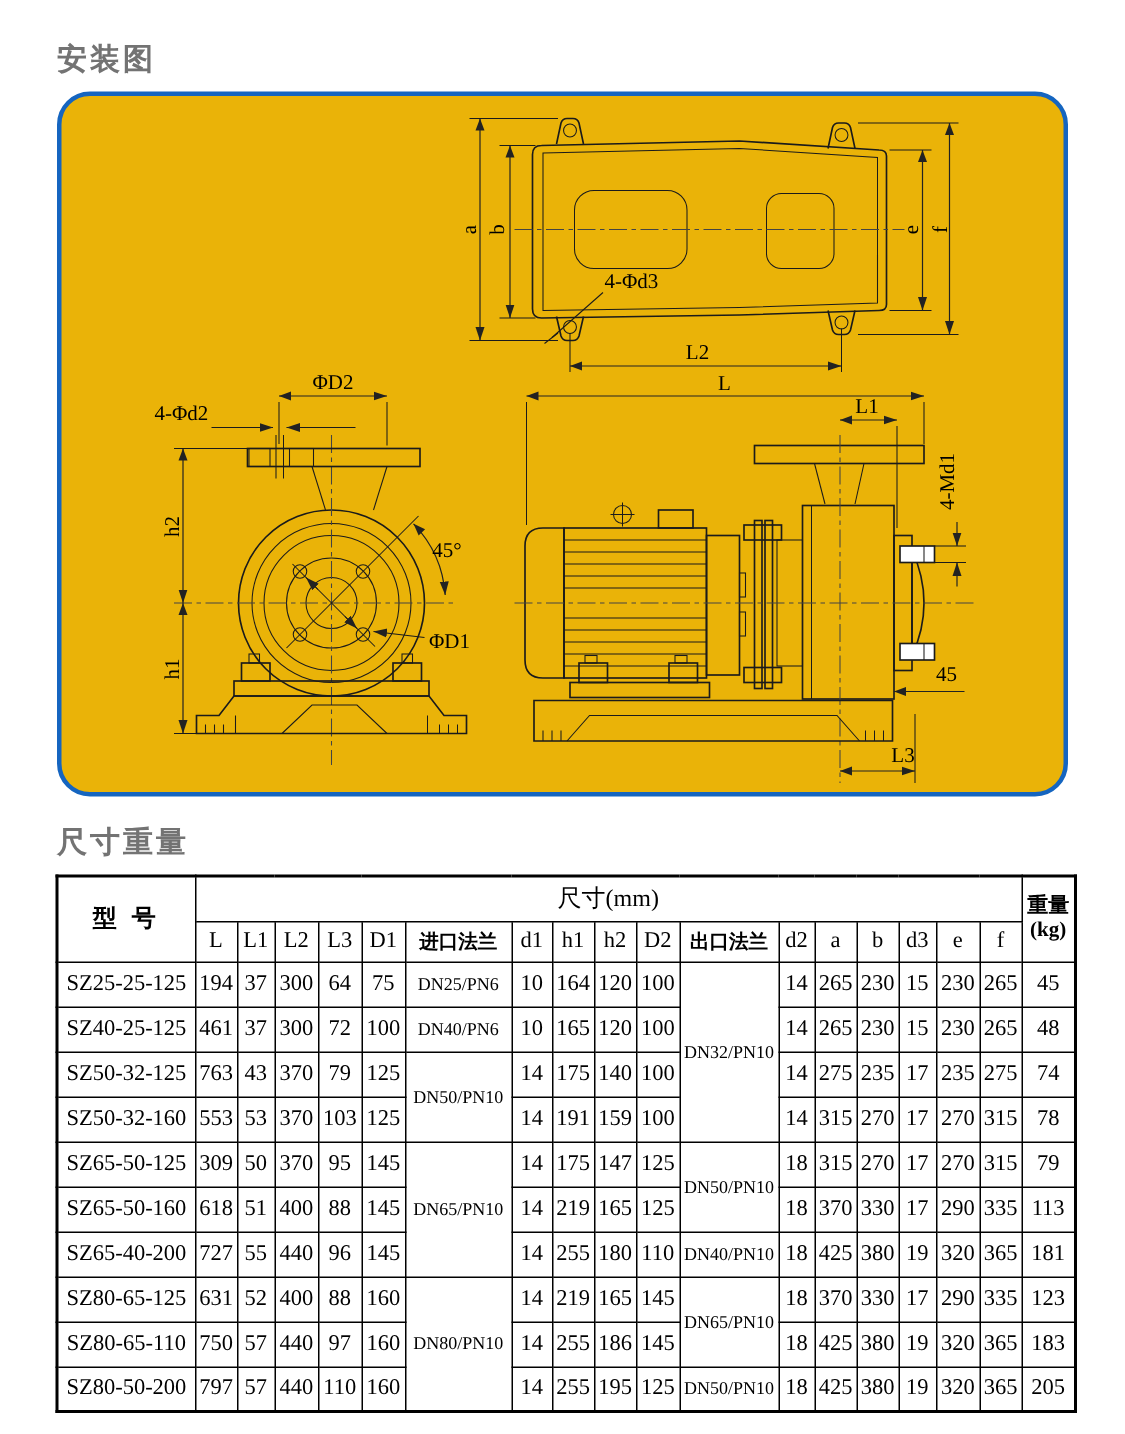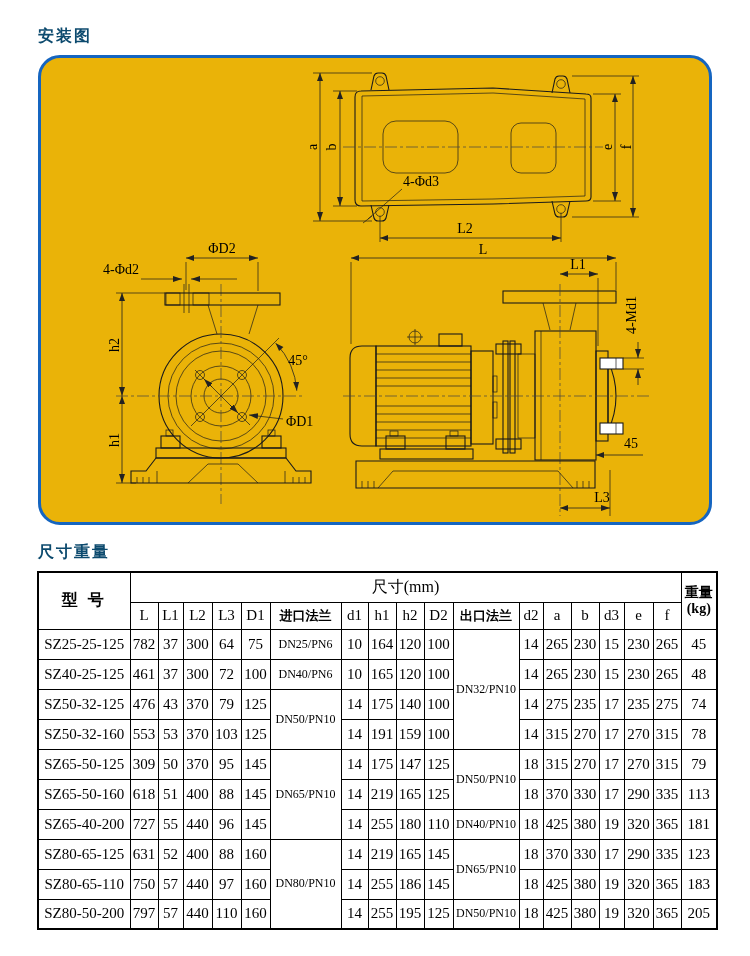--- a/index.html
+++ b/index.html
@@ -1,17 +1,17 @@
 <!DOCTYPE html>
 <html><head>
 <meta charset="utf-8">
 <style>
   html,body{margin:0;padding:0;background:#fff;}
   body{width:750px;height:956px;font-family:"Liberation Sans",sans-serif;color:#000;overflow:hidden;}
-  .sec-title{font-size:16px;font-weight:bold;letter-spacing:2px;color:#0c4a6e;}
+  .sec-title{font-size:20px;font-weight:bold;letter-spacing:2px;color:#737373;}
   #title-install{margin:26px 0 8px 38px;}
   #title-dims{margin:17px 0 8px 38px;}
   .diagram-box{margin-left:38px;width:674px;height:470px;box-sizing:border-box;
     border:3px solid #1565c0;border-radius:22px;background:#eab308;overflow:hidden;}
   .diagram-box svg{display:block;}
   
   .ln{fill:none;stroke:#1b1b1b;stroke-width:1.1;}
   .tn{fill:none;stroke:#1b1b1b;stroke-width:0.7;}
   .cl{fill:none;stroke:#444;stroke-width:0.7;stroke-dasharray:12 3 3 3;}
   .dd{fill:none;stroke:#222;stroke-width:0.8;}
@@ -279,21 +279,21 @@
         <th>a</th>
         <th>b</th>
         <th>d3</th>
         <th>e</th>
         <th>f</th>
       </tr>
   </thead>
   <tbody>
       <tr>
         <td class="model">SZ25-25-125</td>
-        <td>782</td>
+        <td>194</td>
         <td>37</td>
         <td>300</td>
         <td>64</td>
         <td>75</td>
         <td rowspan="1" class="flange">DN25/PN6</td>
         <td>10</td>
         <td>164</td>
         <td>120</td>
         <td>100</td>
         <td rowspan="4" class="flange">DN32/PN10</td>
@@ -320,21 +320,21 @@
         <td>14</td>
         <td>265</td>
         <td>230</td>
         <td>15</td>
         <td>230</td>
         <td>265</td>
         <td>48</td>
       </tr>
       <tr>
         <td class="model">SZ50-32-125</td>
-        <td>476</td>
+        <td>763</td>
         <td>43</td>
         <td>370</td>
         <td>79</td>
         <td>125</td>
         <td rowspan="2" class="flange">DN50/PN10</td>
         <td>14</td>
         <td>175</td>
         <td>140</td>
         <td>100</td>
         <td>14</td>

